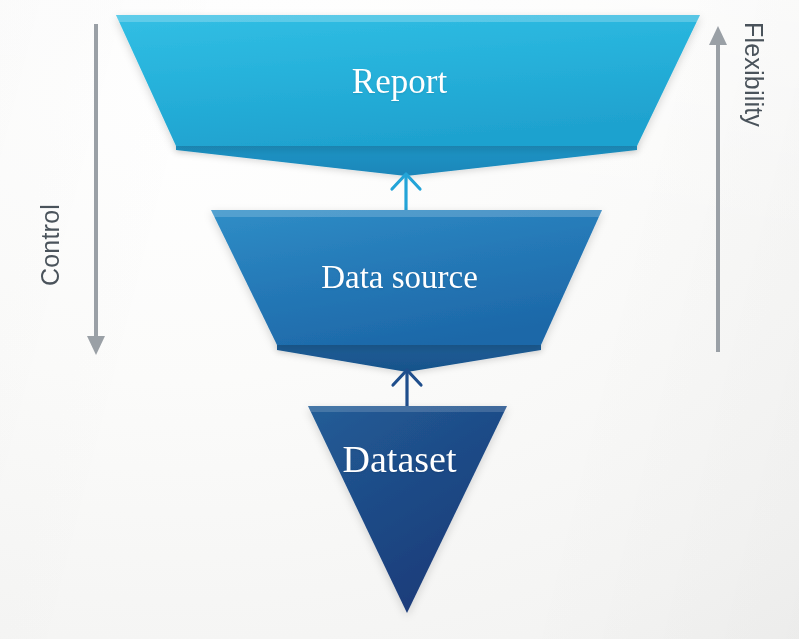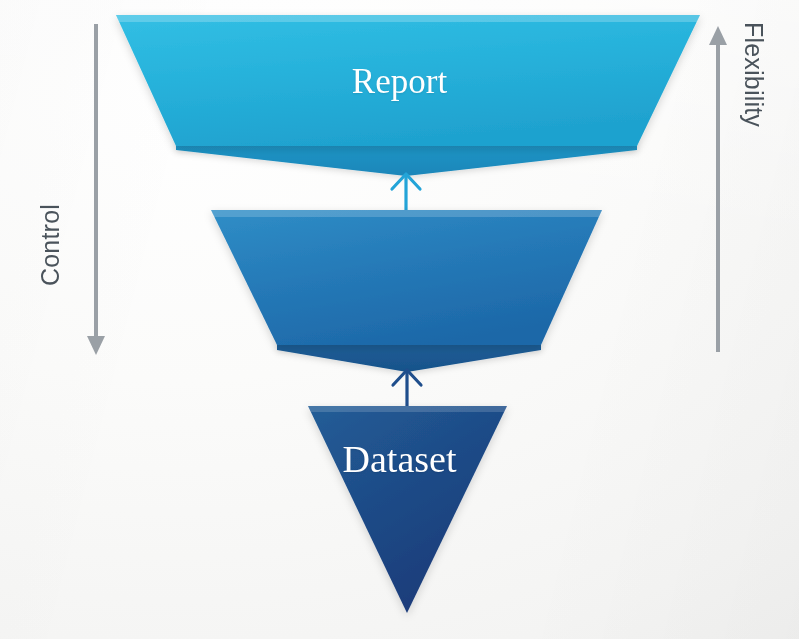--- a/index.html
+++ b/index.html
@@ -167,16 +167,17 @@
       <path d="M 709,45 L 718,26 L 727,45 Z" fill="#9aa0a6"></path>
     </g>
   </svg>
 
   <div class="axis-label" id="control-label">Control</div>
 
   <div class="axis-label" id="flexibility-label">Flexibility</div>
 
   <div class="shape-label" id="label-report">Report</div>
 
+  <div class="shape-label" id="label-datasource">Data source</div>
 
   <div class="shape-label" id="label-dataset">Dataset</div>
 
 </div>
 
 </body></html>

